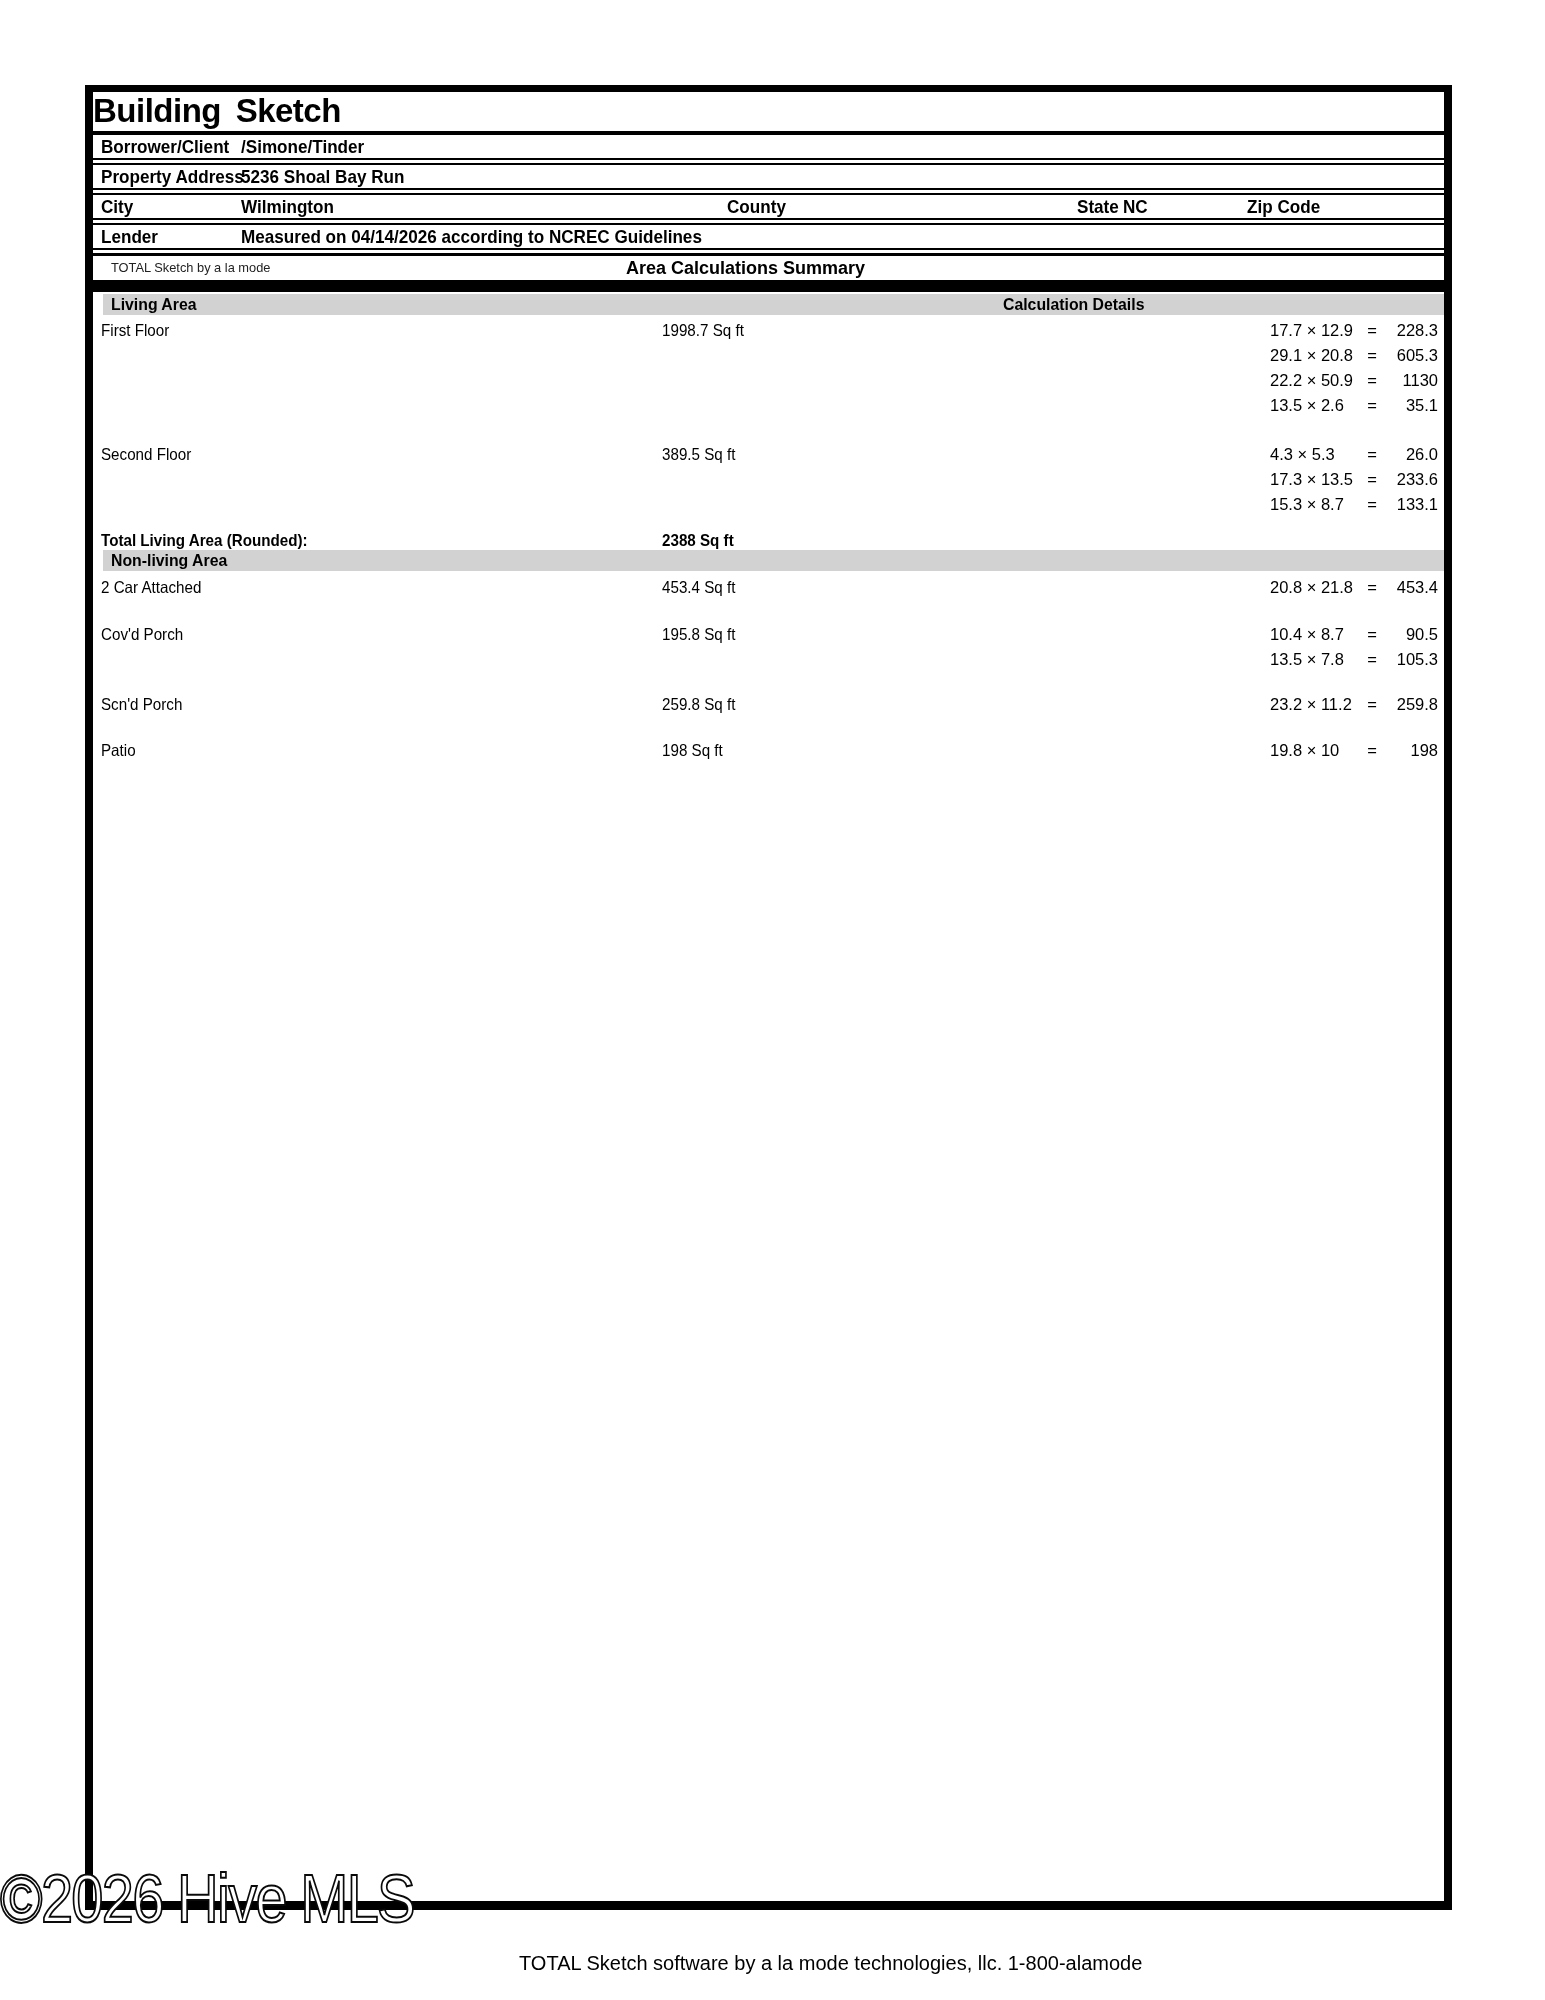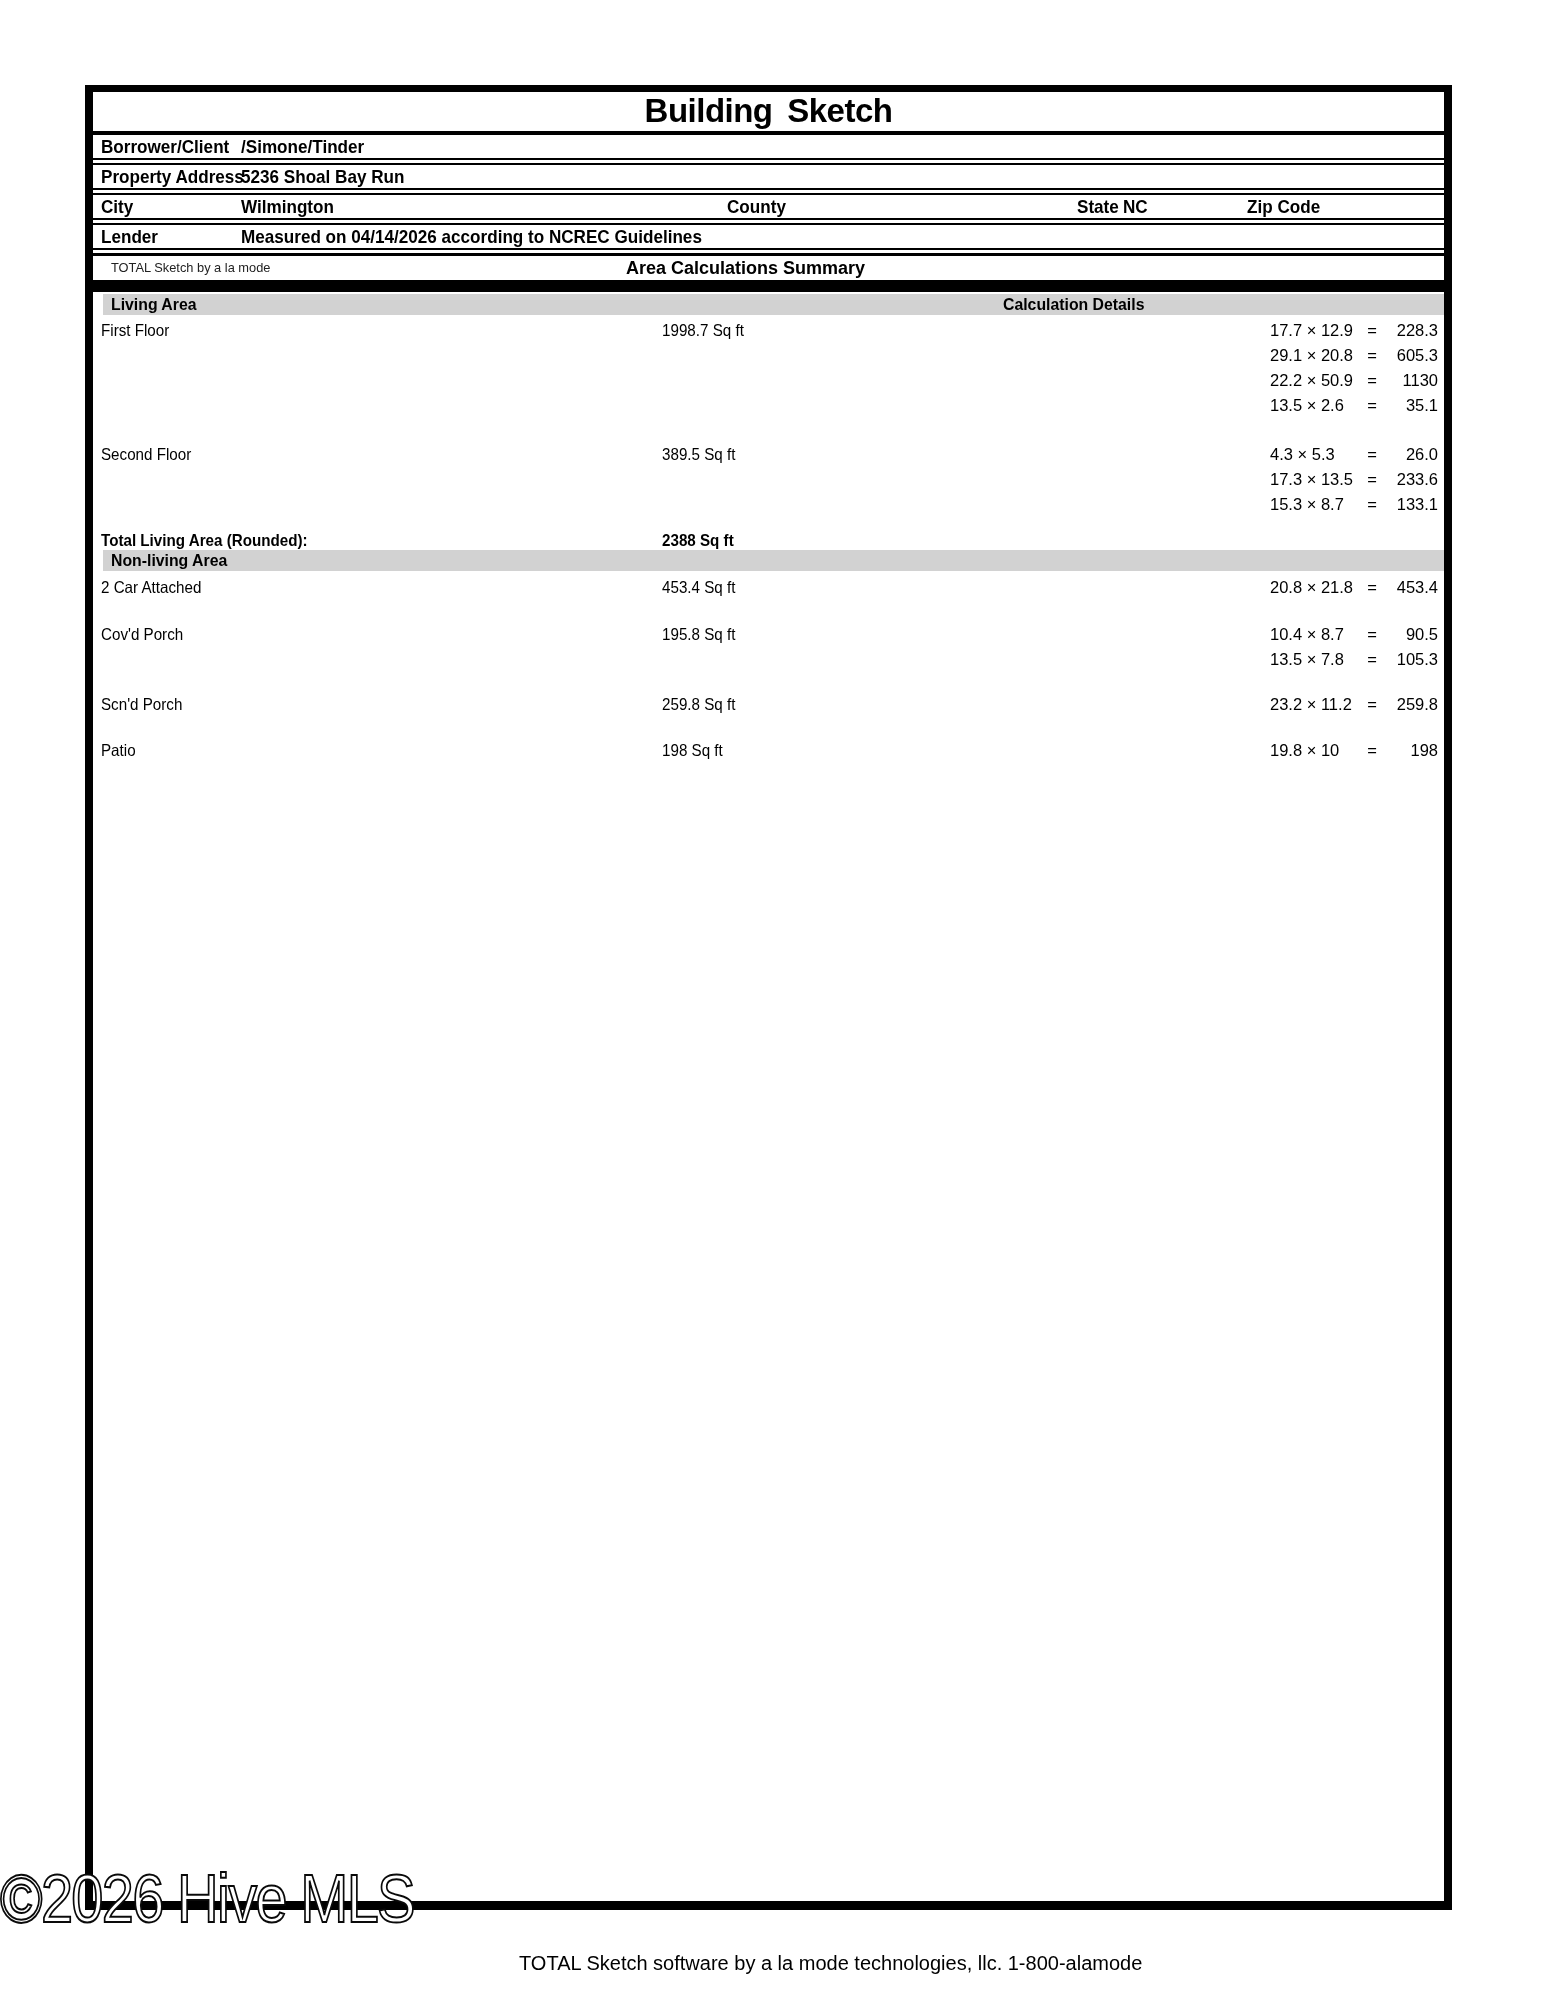--- a/index.html
+++ b/index.html
@@ -9,21 +9,21 @@
     font-family:"Liberation Sans", sans-serif; overflow:hidden;
   }
   .box {
     position:absolute; left:85px; top:85px; width:1367px; height:1825px;
     box-sizing:border-box; border:7px solid var(--border,#000);
     border-left-width:8px; border-right-width:8px; border-bottom-width:9px;
     background:#fff;
   }
   
   .title-row { position:absolute; top:0; left:0; right:0; height:39px;
-    border-bottom:2px solid var(--border,#000); text-align:center; }
+    border-bottom:2px solid var(--border,#000); }
   .title { font-weight:bold; font-size:33px; line-height:37px; letter-spacing:-.5px;
     word-spacing:6px; white-space:nowrap; }
   .hrow { position:absolute; left:0; right:0; height:27px; box-sizing:border-box;
     border-top:2px solid var(--border,#000); border-bottom:2px solid var(--border,#000); }
   .r-borrower { top:41px; } .r-property { top:71px; } .r-city { top:101px; } .r-lender { top:131px; }
   .r-summary { top:161px; height:27px; border-top:3px solid var(--border,#000); border-bottom:none; }
   .hl { position:absolute; top:0; font-weight:bold; font-size:19px; line-height:23px;
     white-space:nowrap; transform:scaleX(0.9); transform-origin:0 0; }
   .bar { position:absolute; top:188px; left:0; right:0; height:12px; background:var(--border,#000); }
   .branding { position:absolute; left:18px; top:0; font-size:13.5px; line-height:24px;

